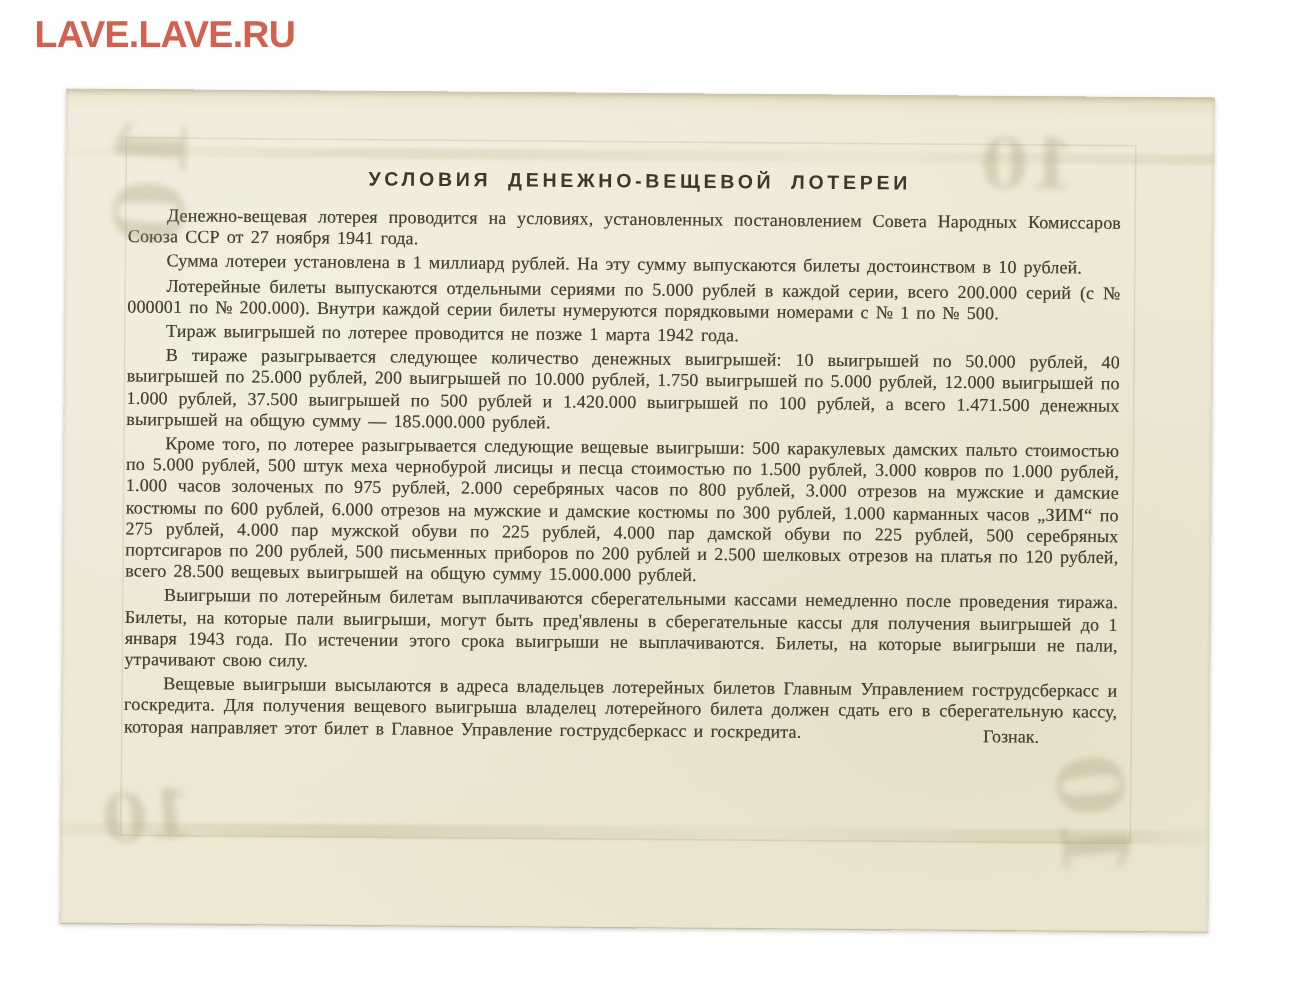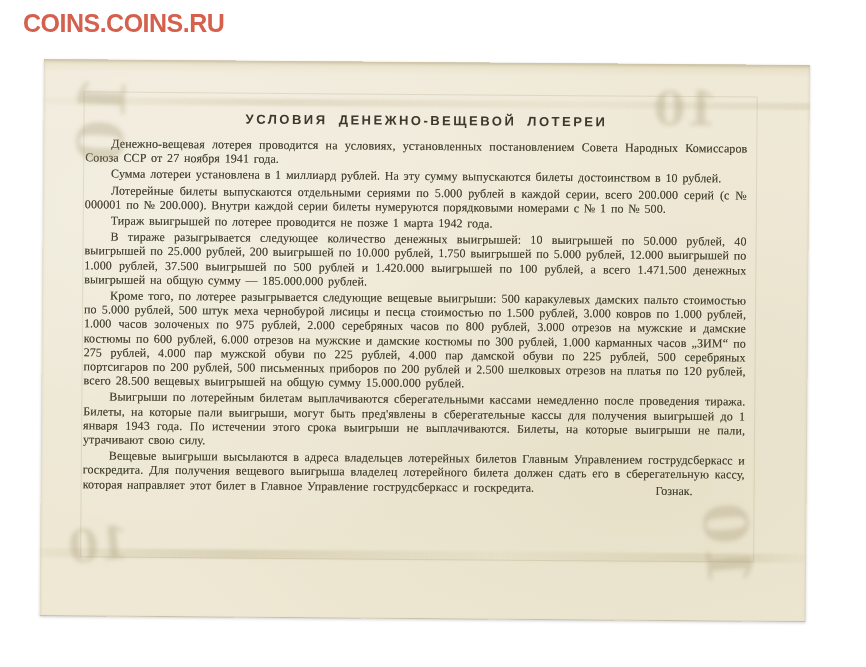--- a/index.html
+++ b/index.html
@@ -79,21 +79,21 @@
     margin:-14px 114px 0 0;
     text-align:right;
     font-size:12px;line-height:14px;
     color:var(--ink);
     text-shadow:0 0 0.5px rgba(66,64,47,0.55);
   }
 </style>
 </head>
 <body>
 
-<div class="watermark">COINS.COINS.RU</div>
+<div class="watermark">LAVE.LAVE.RU</div>
 
 <div class="paper">
 
   <div class="streak top"></div>
   <div class="streak bottom"></div>
   <div class="ghost-frame"></div>
 
   <div class="ghost-ten tl">10</div>
   <div class="ghost-ten tr">10</div>
   <div class="ghost-ten bl">10</div>

